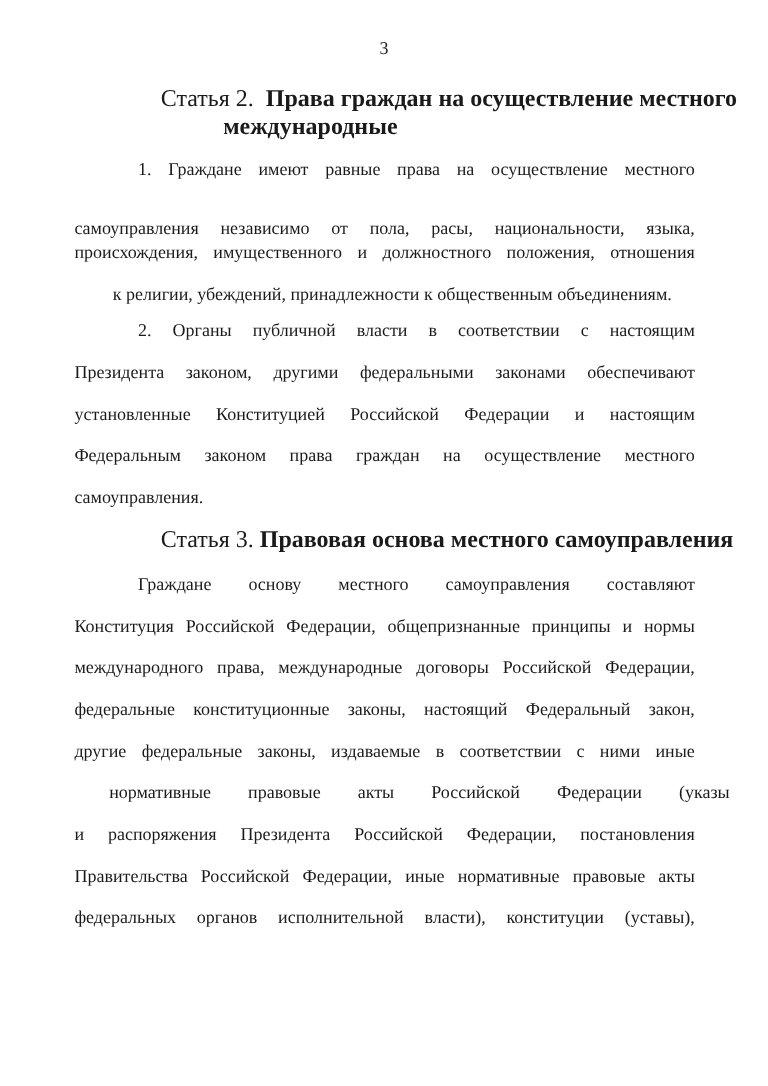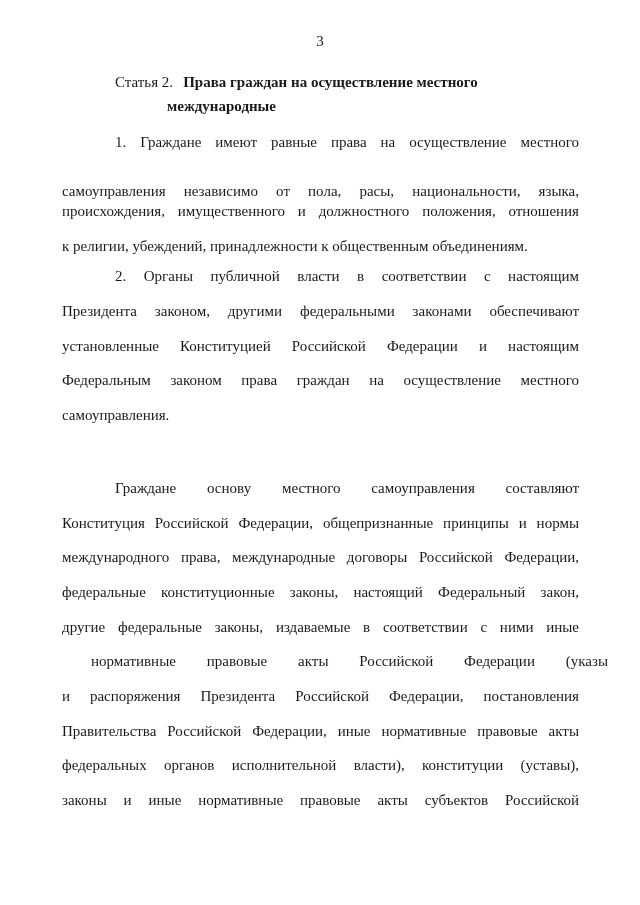--- a/index.html
+++ b/index.html
@@ -20,23 +20,24 @@
     position: absolute;
     top: 30px;
     left: 0;
     width: 640px;
     text-align: center;
     font-size: 15px;
     line-height: 22px;
   }
   .hline {
     position: absolute;
-    font-size: 15px;
+    font-size: 20px;
     line-height: 22px;
     white-space: nowrap;
+    margin-left: 19px;
   }
   .bold { font-weight: bold; }
   .gap-wide { display: inline-block; width: 10px; }
   .gap-narrow { display: inline-block; width: 5px; }
   .line {
     position: absolute;
     left: 62px;
     width: 517px;
     font-size: 15px;
     line-height: 22px;
@@ -56,33 +57,35 @@
   <div class="pagenum">3</div>
 
   <div class="hline" style="top:71px; left:115px;">
     <span>Статья 2.</span><span class="gap-wide"></span><span class="bold">Права граждан на осуществление местного</span>
   </div>
   <div class="hline bold" style="top:95px; left:167px;">международные</div>
 
   <div class="line just indent" style="top:131px;">1. Граждане имеют равные права на осуществление местного</div>
   <div class="line just" style="top:180px;">самоуправления независимо от пола, расы, национальности, языка,</div>
   <div class="line just" style="top:200px;">происхождения, имущественного и должностного положения, отношения</div>
-  <div class="line" style="top:235px;">к религии, убеждений, принадлежности к общественным объединениям.</div>
+  <div class="line" style="top:235px;margin-left:32px;">к религии, убеждений, принадлежности к общественным объединениям.</div>
 
   <div class="line just indent" style="top:265px;">2. Органы публичной власти в соответствии с настоящим</div>
   <div class="line just" style="top:300px;">Президента законом, другими федеральными законами обеспечивают</div>
   <div class="line just" style="top:335px;">установленные Конституцией Российской Федерации и настоящим</div>
   <div class="line just" style="top:369px;">Федеральным законом права граждан на осуществление местного</div>
   <div class="line" style="top:404px;">самоуправления.</div>
 
+  <div class="hline" style="top:439px; left:115px;">
+    <span>Статья 3.</span><span class="gap-narrow"></span><span class="bold">Правовая основа местного самоуправления</span>
+  </div>
 
   <div class="line just indent" style="top:477px;">Граждане основу местного самоуправления составляют</div>
   <div class="line just" style="top:512px;">Конституция Российской Федерации, общепризнанные принципы и нормы</div>
   <div class="line just" style="top:546px;">международного права, международные договоры Российской Федерации,</div>
   <div class="line just" style="top:581px;">федеральные конституционные законы, настоящий Федеральный закон,</div>
   <div class="line just" style="top:616px;">другие федеральные законы, издаваемые в соответствии с ними иные</div>
   <div class="line just" style="top:650px;margin-left:29px;">нормативные правовые акты Российской Федерации (указы</div>
   <div class="line just" style="top:685px;">и распоряжения Президента Российской Федерации, постановления</div>
   <div class="line just" style="top:720px;">Правительства Российской Федерации, иные нормативные правовые акты</div>
   <div class="line just" style="top:754px;">федеральных органов исполнительной власти), конституции (уставы),</div>
-  <div class="line just" style="top:789px;">законы и иные нормативные правовые акты субъектов Российской</div>
 
 </div>
 
 </body></html>

